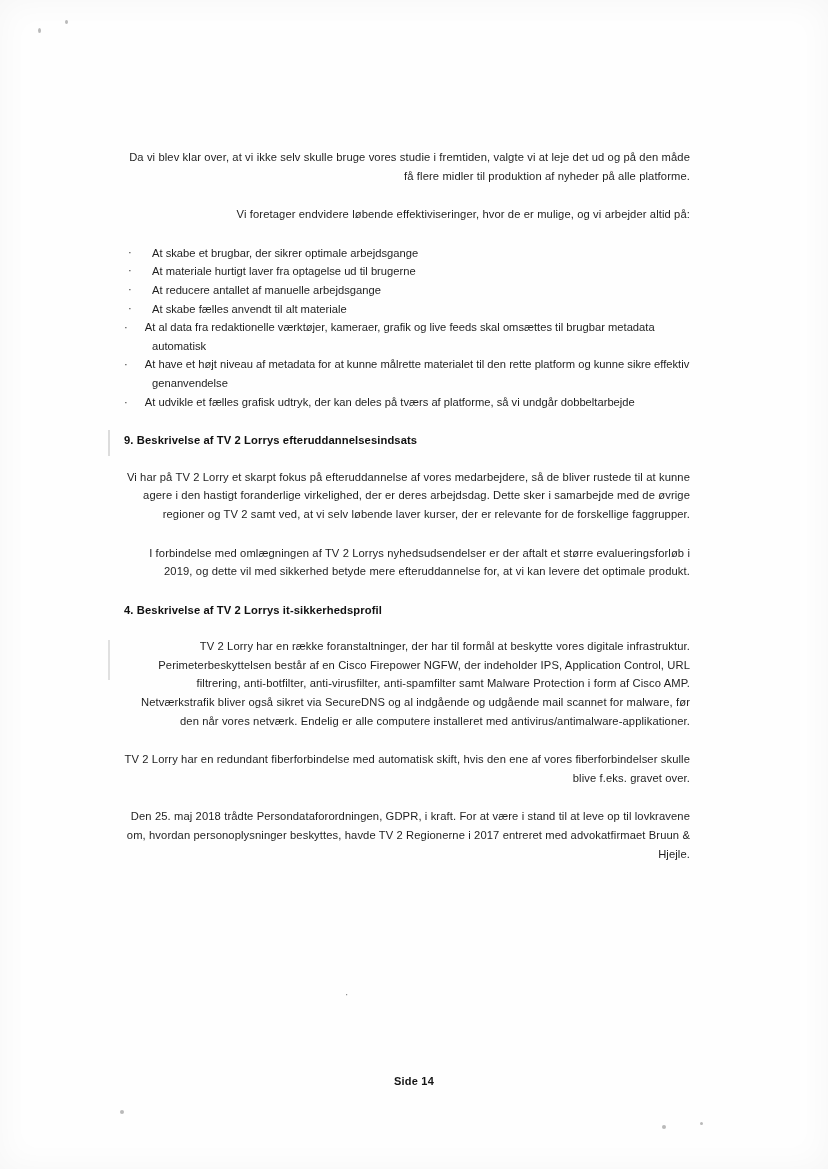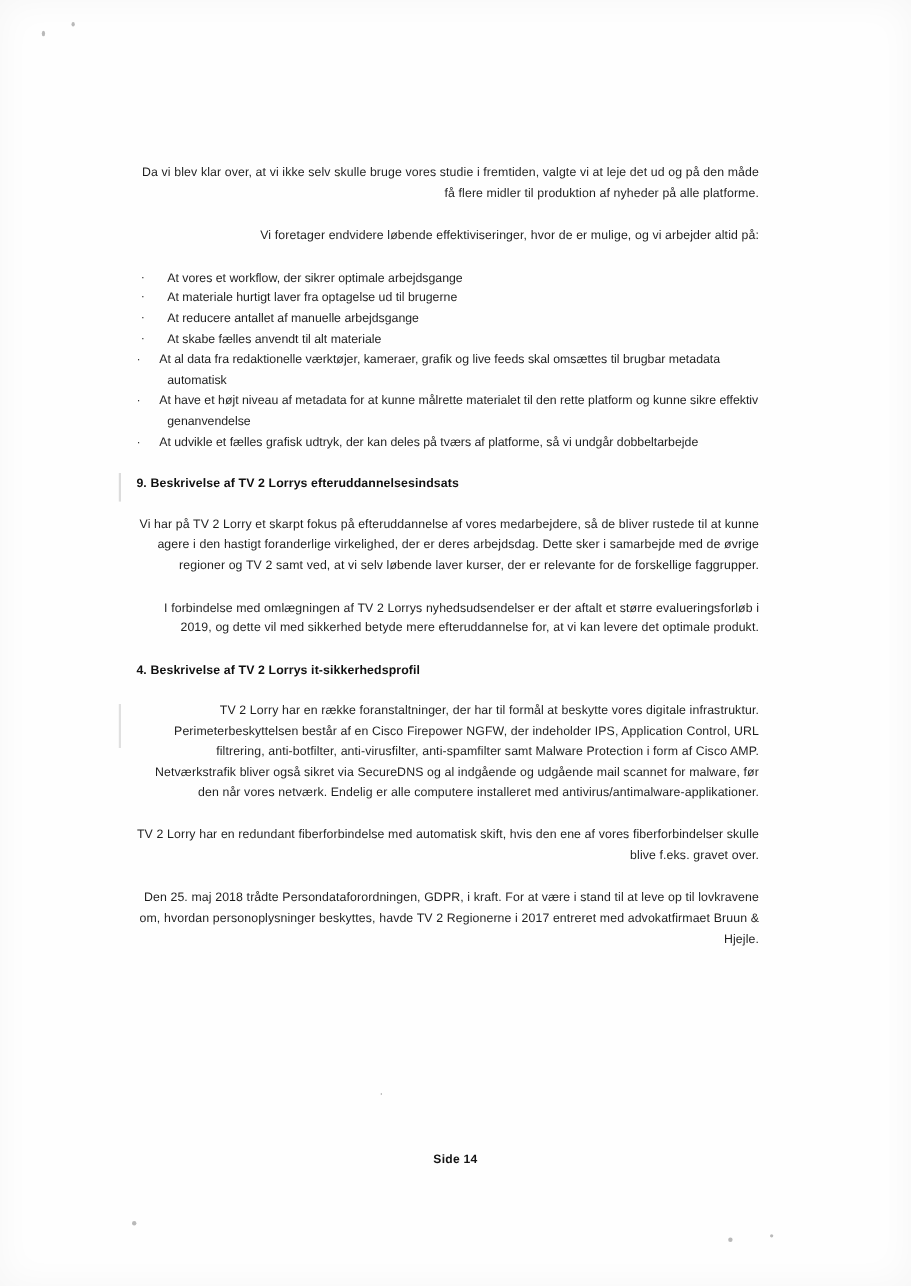--- a/index.html
+++ b/index.html
@@ -81,21 +81,21 @@
     font-size: 11.2px;
   }
   ul.bullets li.wrap {
     padding-left: 28px;
     text-indent: -28px;
     margin-left: 28px;
   }
   .footer {
     position: absolute;
     left: 0;
-    top: 1048px;
+    top: 1075px;
     width: 828px;
     text-align: center;
     font-size: 11px;
     font-weight: bold;
     color: #151515;
     letter-spacing: 0.02em;
   }
   .stray-mark {
     position: absolute;
     color: #777;
@@ -118,21 +118,21 @@
   <div class="speck" style="left:108px; top:640px; width:2px; height:40px; border-radius:0; background:#e0e0e0;"></div>
 
   <div class="content">
 
     <p>Da vi blev klar over, at vi ikke selv skulle bruge vores studie i fremtiden, valgte vi at leje det ud og på den måde få flere midler til produktion af nyheder på alle platforme.</p>
     <p>Vi foretager endvidere løbende effektiviseringer, hvor de er mulige, og vi arbejder altid på:</p>
 
     <ul class="bullets">
       <li>
         <span class="bt">·</span>
-        <span>At vores et workflow, der sikrer optimale arbejdsgange</span>
+        <span>At skabe et brugbar, der sikrer optimale arbejdsgange</span>
       </li>
       <li>
         <span class="bt">·</span>
         <span>At materiale hurtigt laver fra optagelse ud til brugerne</span>
       </li>
       <li>
         <span class="bt">·</span>
         <span>At reducere antallet af manuelle arbejdsgange</span>
       </li>
       <li>

